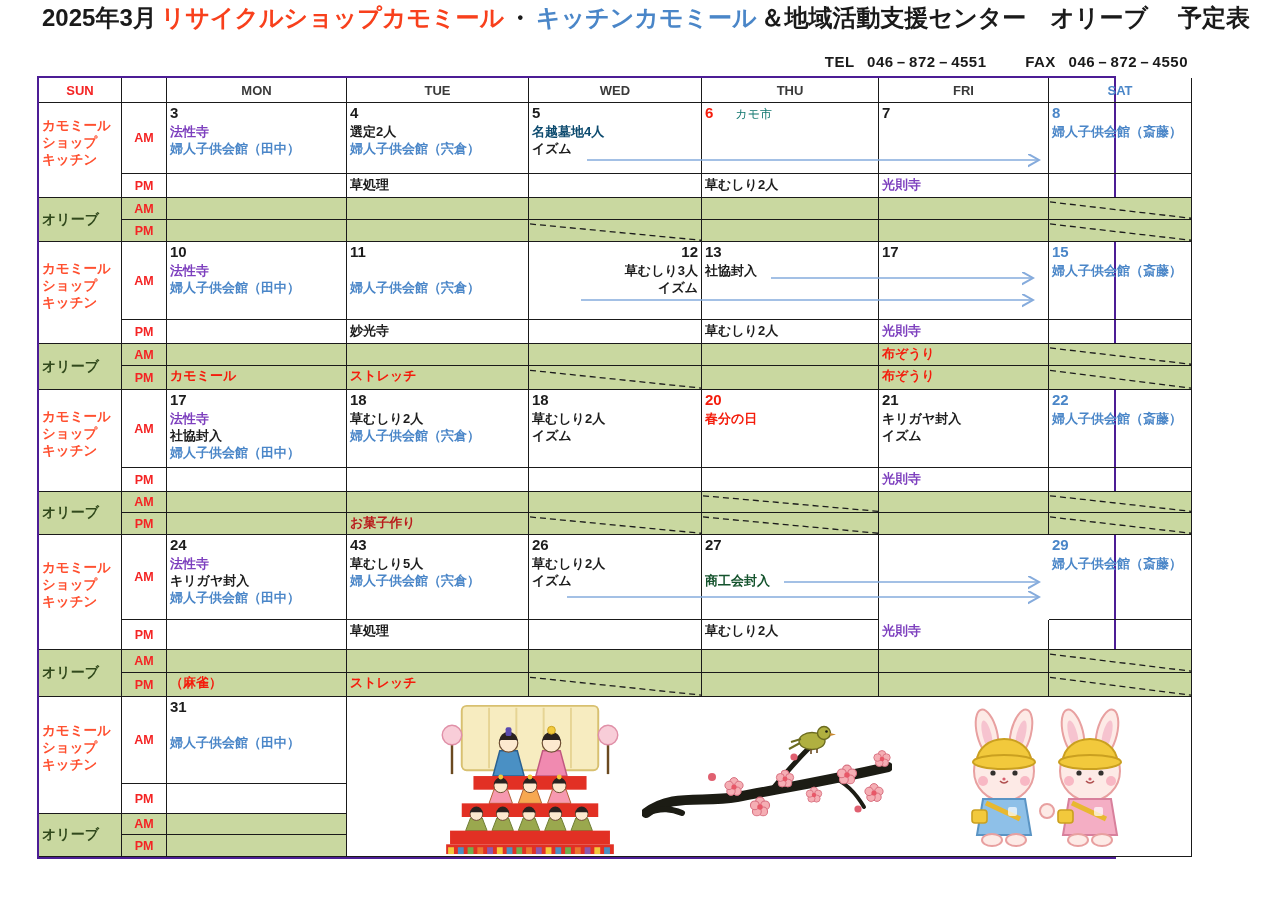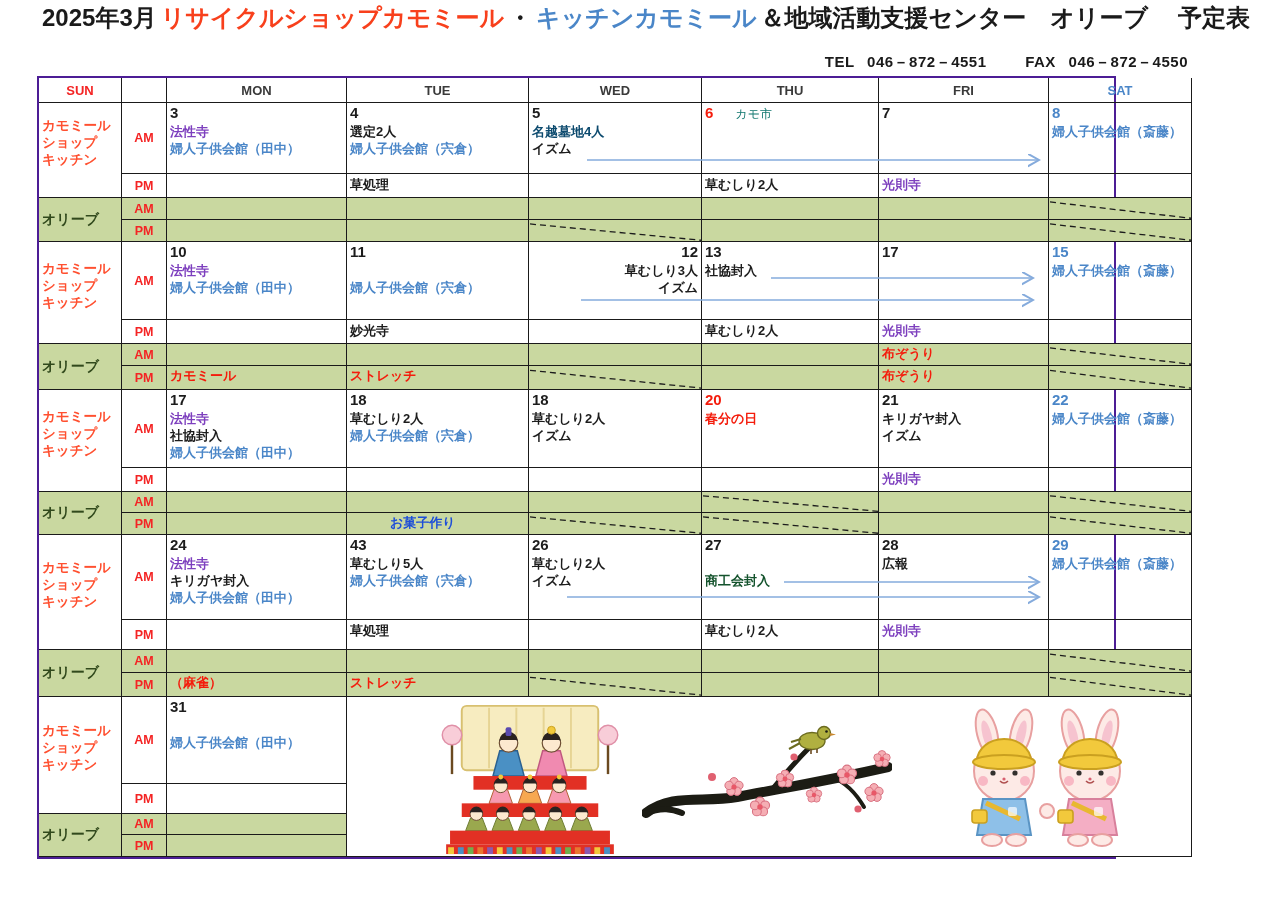--- a/index.html
+++ b/index.html
@@ -261,21 +261,21 @@
         <div class="cell ol green" style="grid-area: 3 / 3;"></div>
         <div class="cell ol green" style="grid-area: 4 / 3;"></div>
         <div class="cell am" style="grid-area: 1 / 4;">
           <div class="dday"><span>18</span></div>
           <div class="line" style="color: rgb(28, 28, 28);">草むしり2人</div>
           <div class="line" style="color: rgb(74, 134, 200);">婦人子供会館（宍倉）</div>
         </div>
         <div class="cell pm" style="grid-area: 2 / 4;"></div>
         <div class="cell ol green" style="grid-area: 3 / 4;"></div>
         <div class="cell ol green" style="grid-area: 4 / 4;">
-          <div class="line" style="color: #1d4ed8; margin-left: 40px;">お菓子作り</div>
+          <div class="line" style="color: #b91c1c;">お菓子作り</div>
         </div>
         <div class="cell am" style="grid-area: 1 / 5;">
           <div class="dday"><span>18</span></div>
           <div class="line" style="color: rgb(28, 28, 28);">草むしり2人</div>
           <div class="line" style="color: rgb(28, 28, 28);">イズム</div>
         </div>
         <div class="cell pm" style="grid-area: 2 / 5;"></div>
         <div class="cell ol green" style="grid-area: 3 / 5;"></div>
         <div class="cell ol green" style="grid-area: 4 / 5;">
           <svg class="diag" width="173" height="22">
@@ -372,24 +372,20 @@
         <div class="cell am" style="grid-area: 1 / 6;">
           <div class="dday"><span>27</span></div>
           <div class="line" style="color: rgb(28, 28, 28);">&nbsp;</div>
           <div class="line" style="color: #14532d;">商工会封入</div>
         </div>
         <div class="cell pm" style="grid-area: 2 / 6;">
           <div class="line" style="color: rgb(28, 28, 28);">草むしり2人</div>
         </div>
         <div class="cell ol green" style="grid-area: 3 / 6;"></div>
         <div class="cell ol green" style="grid-area: 4 / 6;"></div>
-        <div class="cell am" style="grid-area: 1 / 7;">
-          <div class="dday"><span>28</span></div>
-          <div class="line" style="color: rgb(28, 28, 28);">広報</div>
-        </div>
         <div class="cell pm" style="grid-area: 2 / 7;">
           <div class="line" style="color: rgb(125, 63, 190);">光則寺</div>
         </div>
         <div class="cell ol green" style="grid-area: 3 / 7;"></div>
         <div class="cell ol green" style="grid-area: 4 / 7;"></div>
         <div class="cell am" style="grid-area: 1 / 8;">
           <div class="dday b"><span>29</span></div>
           <div class="line" style="color: rgb(74, 134, 200);">婦人子供会館（斎藤）</div>
         </div>
         <div class="cell pm" style="grid-area: 2 / 8;"></div>

